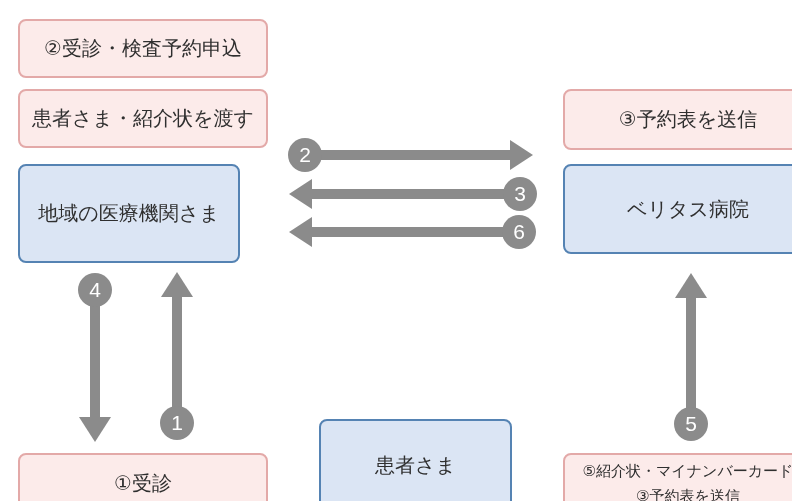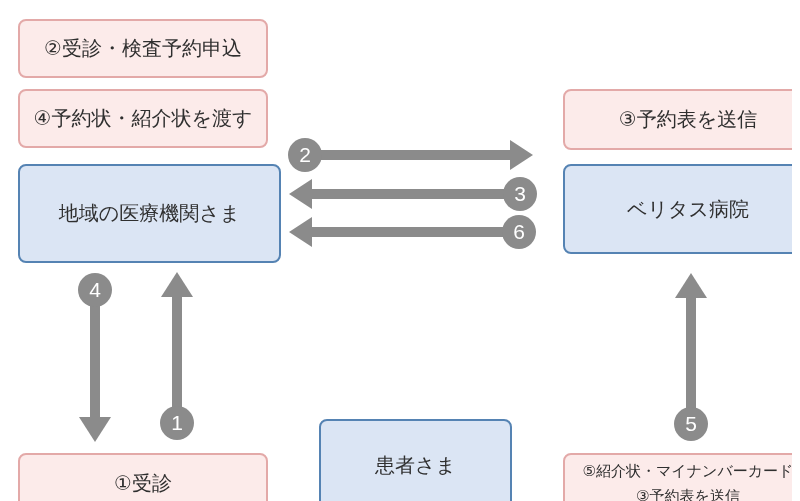--- a/index.html
+++ b/index.html
@@ -39,21 +39,21 @@
   .box.blue{
     background:var(--blue-fill);
     border:2px solid var(--blue-border);
   }
   .box .lines{text-align:left;}
   .box .lines.centered{text-align:center;}
 
   
   .box-appointment{left:2px;top:3px;width:250px;height:59px;}
   .box-handover{left:2px;top:73px;width:250px;height:59px;}
-  .box-clinic{left:2px;top:148px;width:263px;height:99px;text-align:right;}
+  .box-clinic{left:2px;top:148px;width:222px;height:99px;text-align:right;}
   .box-notice{left:547px;top:73px;width:250px;height:61px;}
   .box-hospital{left:547px;top:148px;width:250px;height:90px;}
   .box-visit{left:2px;top:437px;width:250px;height:60px;}
   .box-patient{left:303px;top:403px;width:193px;height:92px;}
   .box-bring{left:547px;top:437px;width:250px;height:60px;font-size:15px;line-height:1.4;}
 
   
   .shaft{position:absolute;background:var(--arrow-gray);}
   .head{position:absolute;width:0;height:0;}
   .head-right{border-top:15px solid transparent;border-bottom:15px solid transparent;border-left:23px solid var(--arrow-gray);}
@@ -97,21 +97,21 @@
 </style>
 </head>
 <body>
 
 <div class="canvas">
 
   <div class="box pink box-appointment">
     <span>②受診・検査予約申込</span>
   </div>
   <div class="box pink box-handover">
-    <span>④予約状・紹介状を渡す</span>
+    <span>患者さま・紹介状を渡す</span>
   </div>
   <div class="box blue box-clinic">
     <span>地域の医療機関さま</span>
   </div>
 
   <div class="box pink box-notice">
     <div class="lines">
       <div>③予約表を送信</div>
     </div>
   </div>

